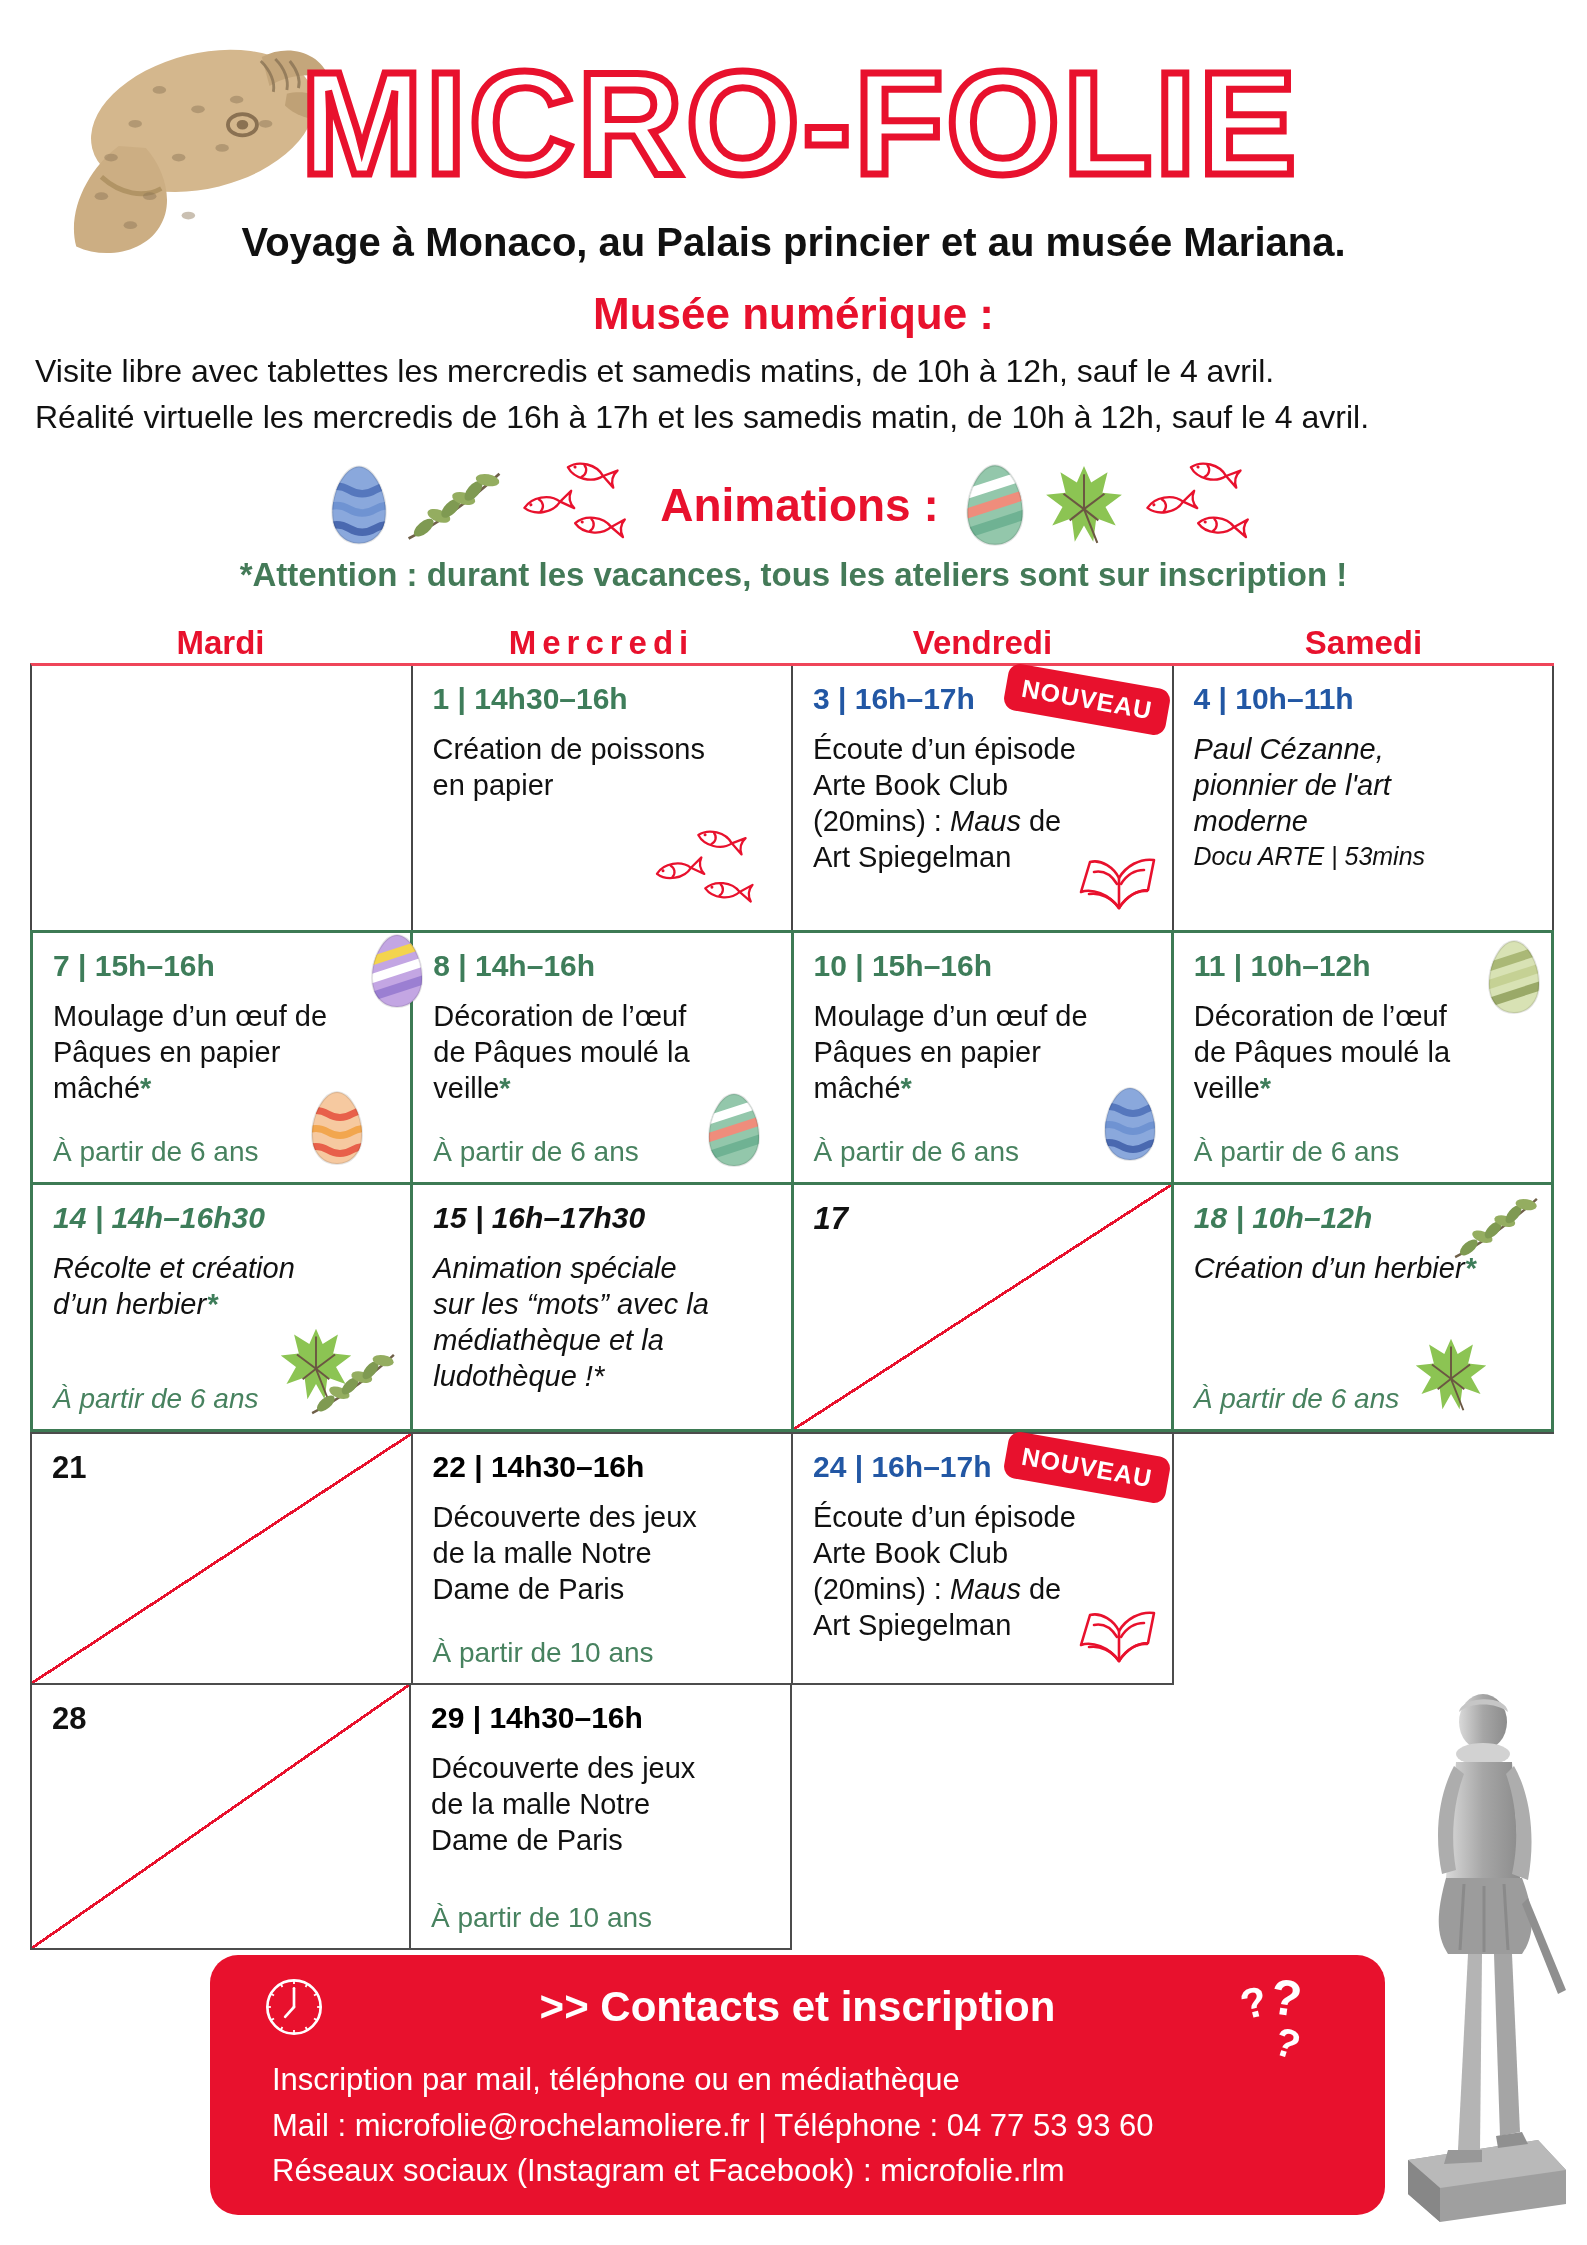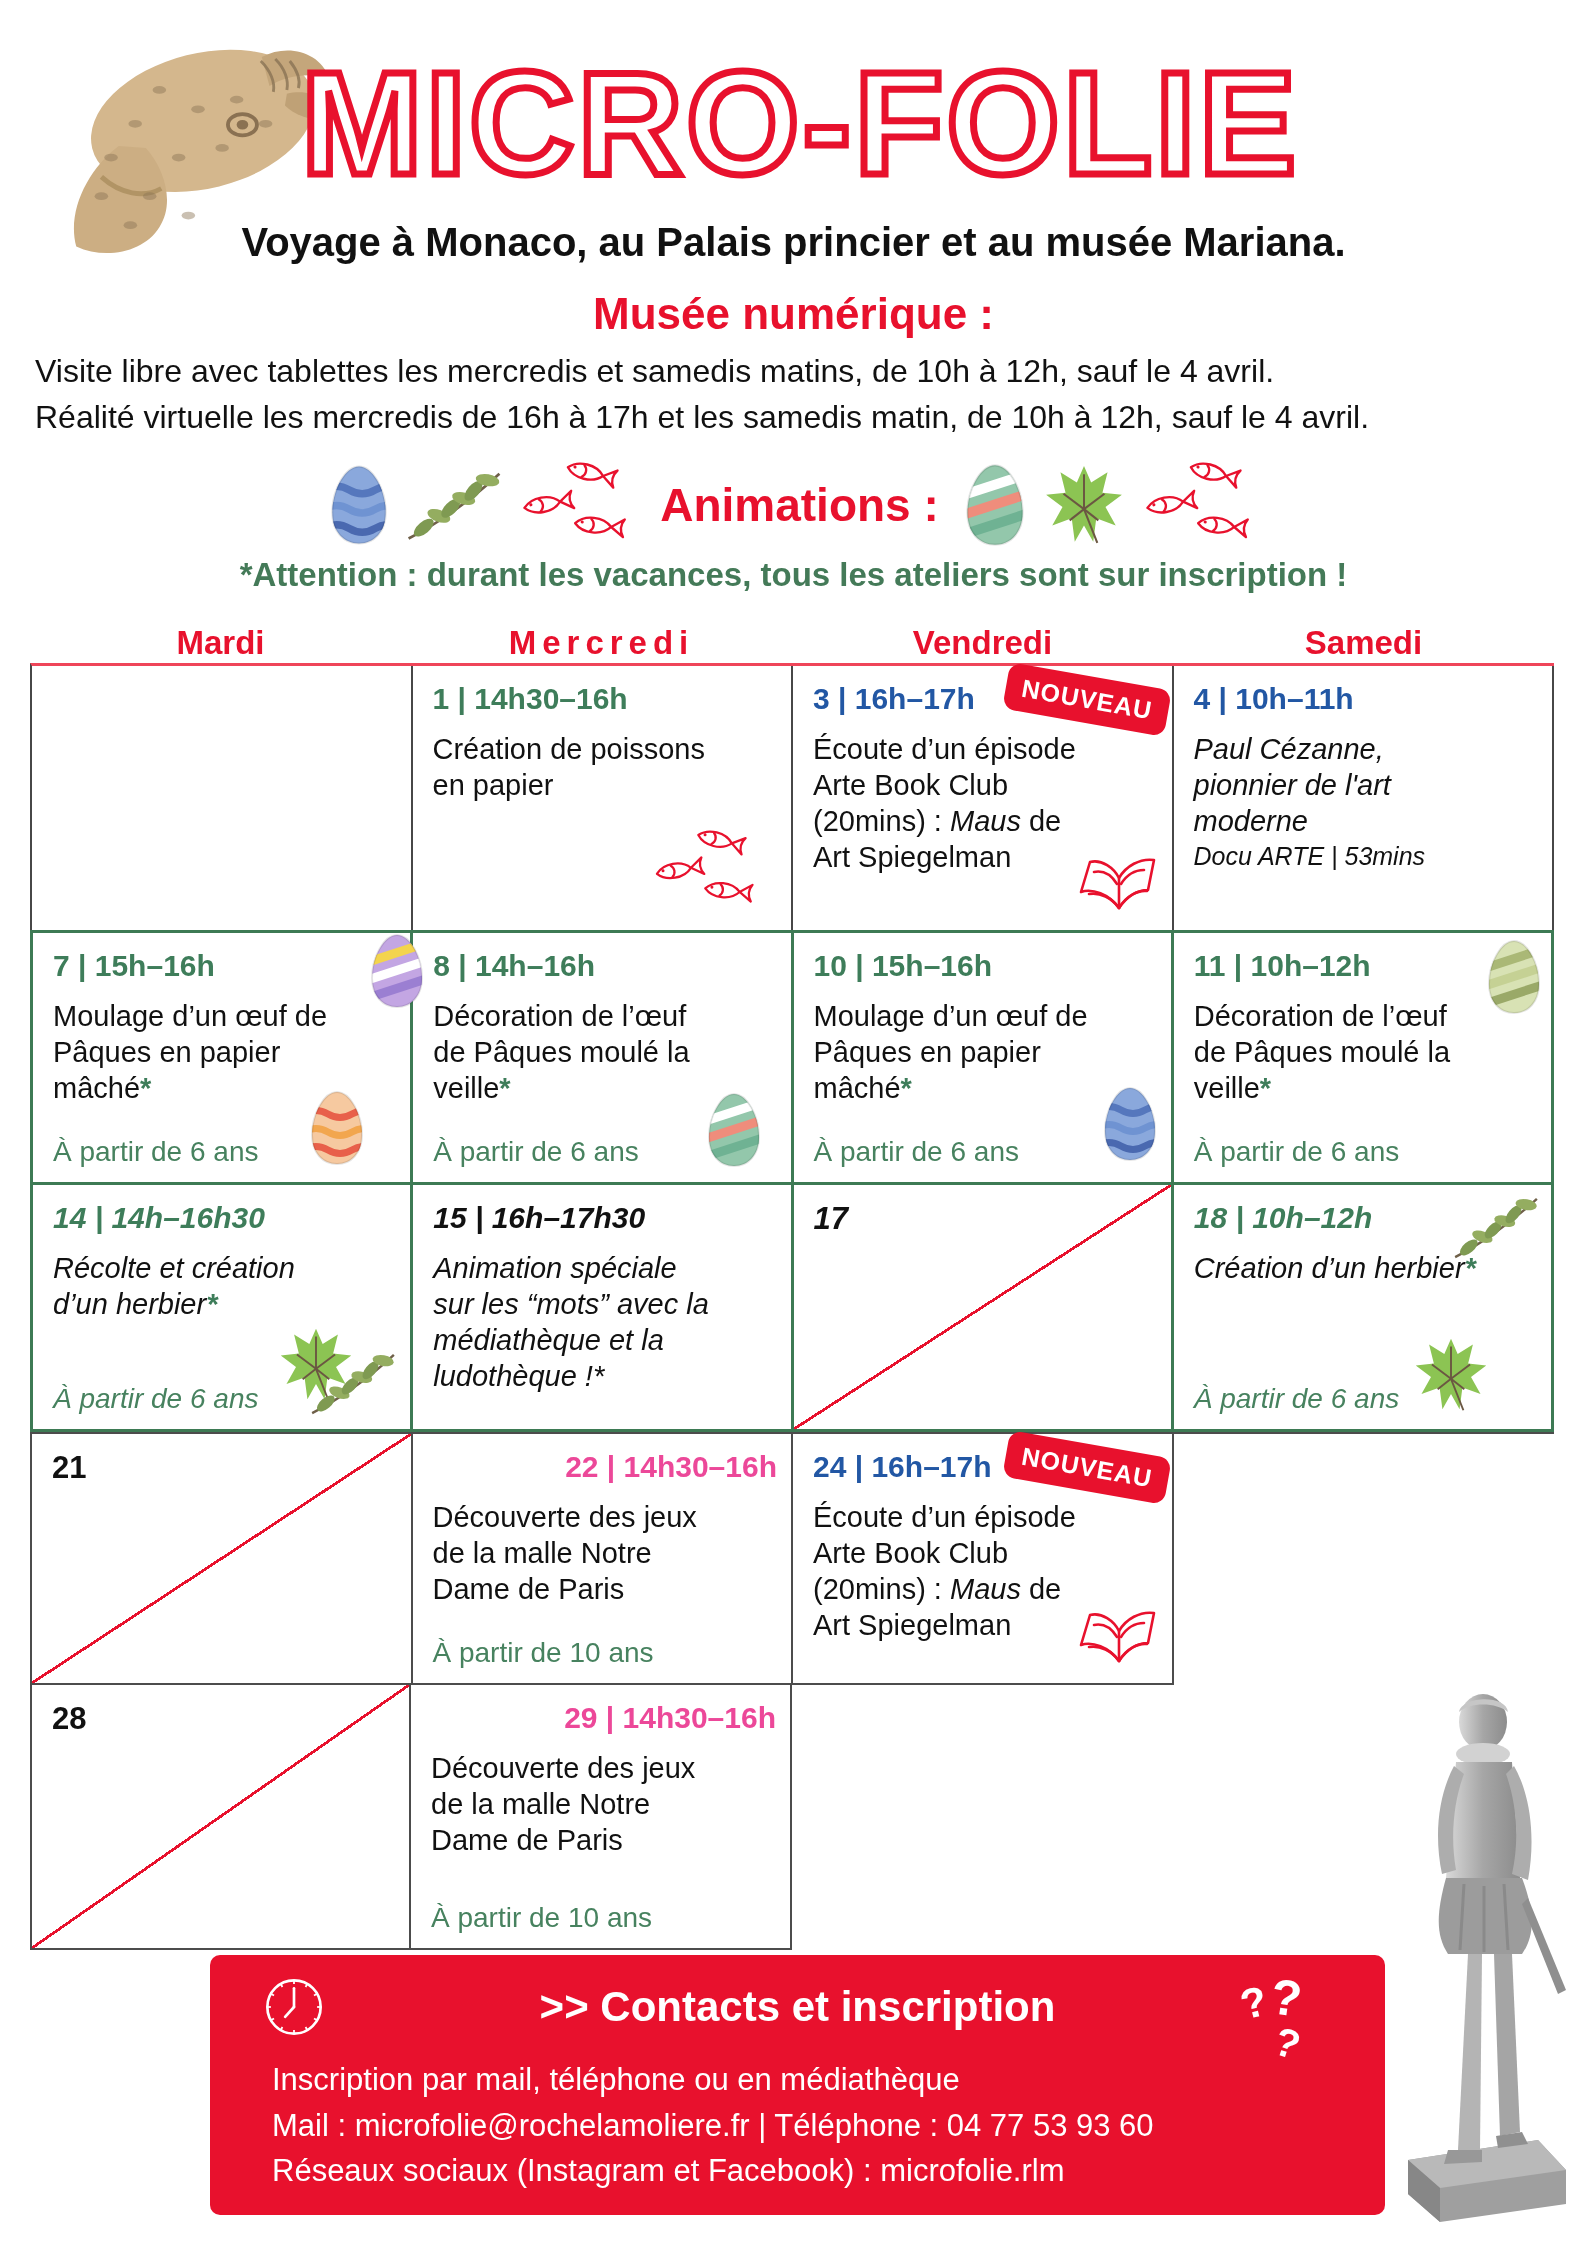--- a/index.html
+++ b/index.html
@@ -45,40 +45,40 @@
   .row3 { min-height:247px; border-left:3px solid #3d7a54; }
   .row3 .cal-cell { border-right:3px solid #3d7a54; border-bottom:3px solid #3d7a54;font-style:italic; }
   .row4 { min-height:253px; border-top:2px solid #4c4c4c; border-left:2px solid #4c4c4c; }
   .row4 .cal-cell { border-right:2px solid #4c4c4c; border-bottom:2px solid #4c4c4c; }
   .row5 { min-height:265px; }
   .row5 .cal-cell { border-right:2px solid #4c4c4c; border-bottom:2px solid #4c4c4c; }
   .row5 .cal-cell:first-child { border-left:2px solid #4c4c4c; }
   .row5 .cal-cell.ghost { border:none; }
 
   .cell-head { font-size:30px; font-weight:bold; white-space:nowrap; }
-  .c-green { color:#3e7d5a; } .c-blue { color:#2257a4; } .c-red { color:#ec4899;text-align:right; } .c-black { color:#111; }
+  .c-green { color:#3e7d5a; } .c-blue { color:#2257a4; } .c-red { color:#000000; } .c-black { color:#111; }
   .date-only { font-size:31px; font-weight:bold; color:#111; }
   .cell-body { margin-top:16px; font-size:29px; line-height:1.24; color:#111; white-space:pre-line; max-width:345px; }
   .cell-body .italic { font-style:italic; }
   .cell-body .star { color:#3e7d5a; font-weight:bold; }
   .cell-note { margin-top:2px; font-size:25px; font-style:italic; color:#111; }
   .cell-age { position:absolute; left:20px; bottom:14px; font-size:28px; color:#47825f; }
   .badge {
     position:absolute; top:10px; right:2px; z-index:5;
     background:#e8112d; color:#fff; font-weight:bold; font-size:25px; letter-spacing:1px;
     padding:9px 16px; border-radius:12px; transform:rotate(10deg);
   }
   .crossed { background-image:linear-gradient(to bottom right,
       transparent calc(50% - 1.4px), #e8112d calc(50% - 1.4px),
       #e8112d calc(50% + 1.4px), transparent calc(50% + 1.4px)); }
   .cell-icon { position:absolute; line-height:0; z-index:3; }
 
   
   #footer-box { position:absolute; left:210px; top:1955px; width:1175px; height:260px;
-    background:#e8112d; border-radius:10px; color:#fff; }
+    background:#e8112d; border-radius:28px; color:#fff; }
   #footer-heading { position:absolute; left:0; top:28px; width:100%; text-align:center;
     font-size:42px; font-weight:bold; }
   #footer-lines { position:absolute; left:62px; top:102px; font-size:31px; line-height:1.47; }
   #clock-wrap { position:absolute; left:52px; top:20px; }
   #qmarks { position:absolute; right:48px; top:14px; width:100px; height:110px; font-weight:bold; color:#fff; }
   #qmarks span { position:absolute; }
   #qmarks .q1 { font-size:42px; left:4px; top:10px; transform:rotate(-14deg); }
   #qmarks .q2 { font-size:50px; left:34px; top:0; transform:rotate(8deg); }
   #qmarks .q3 { font-size:40px; left:38px; top:52px; transform:rotate(18deg); }
 

